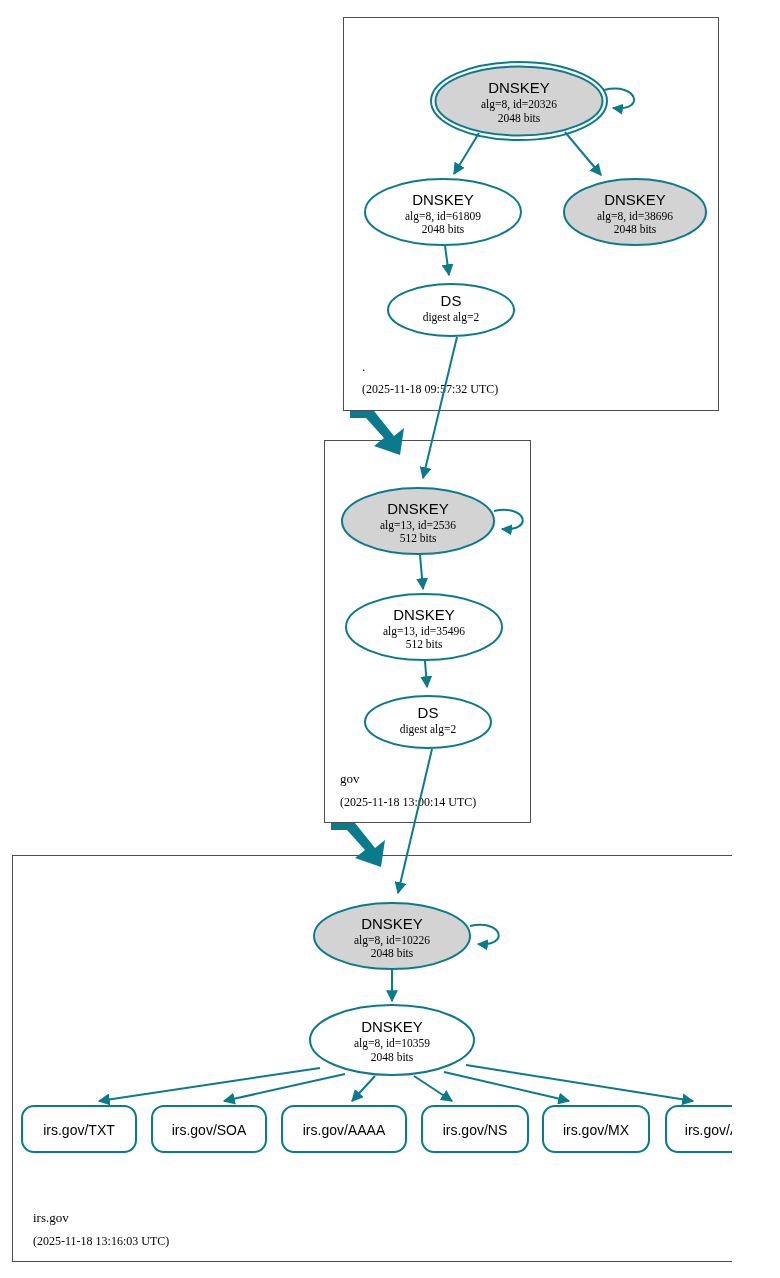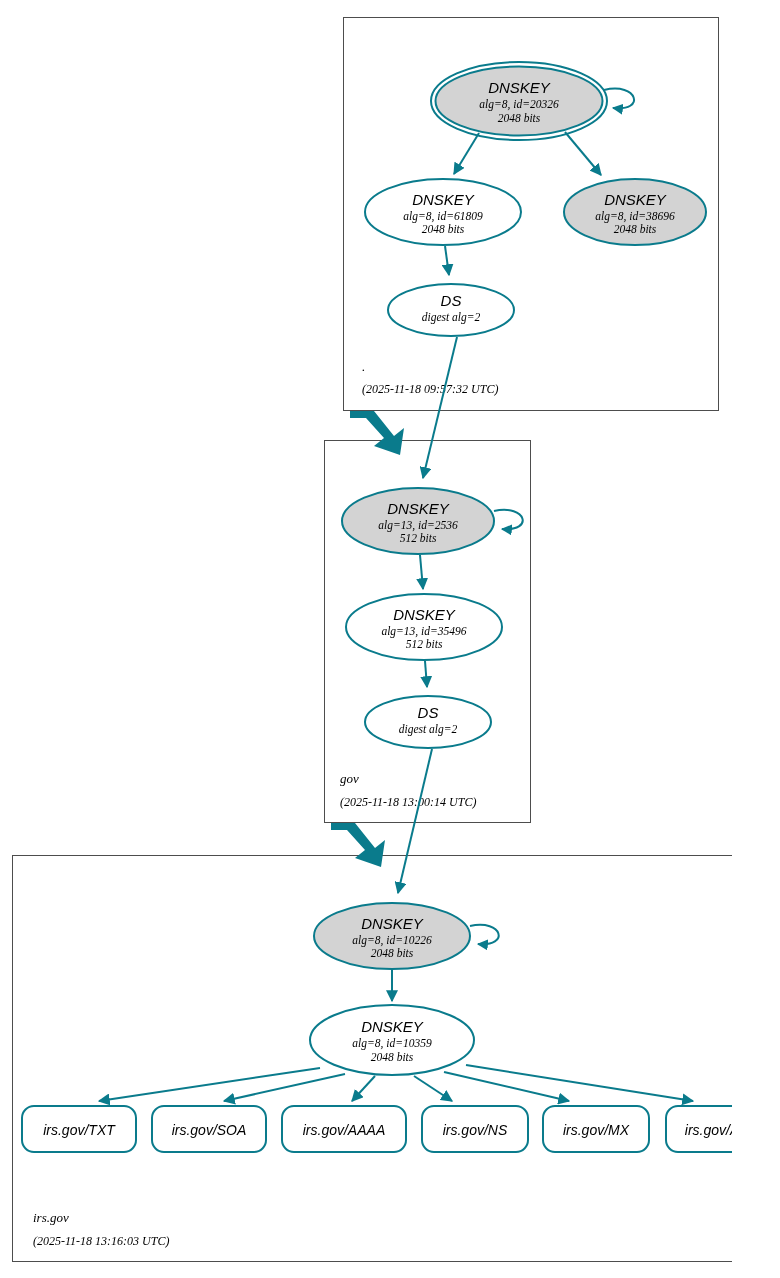--- a/index.html
+++ b/index.html
@@ -7,21 +7,20 @@
     padding: 0;
     background: #ffffff;
   }
   #page {
     position: relative;
     width: 732px;
     height: 1278px;
     background: #ffffff;
     font-family: "Liberation Sans", sans-serif;
     overflow: hidden;
-    font-style: italic;
   }
   svg { display: block; }
   .zone-box {
     fill: #ffffff;
     stroke: #4d4d4d;
     stroke-width: 1;
   }
   .node-ell {
     stroke: #0a7b8c;
     stroke-width: 2;

